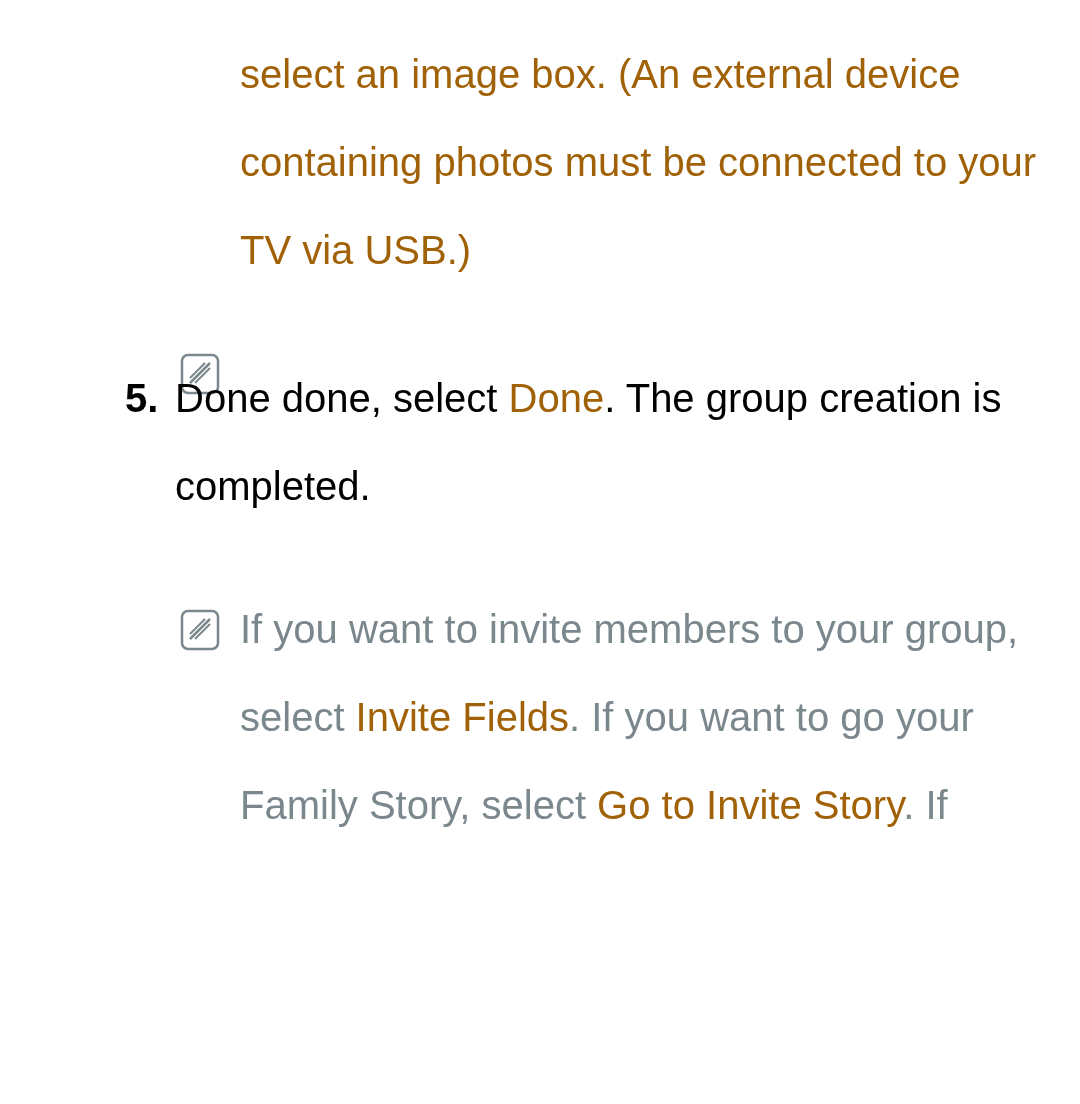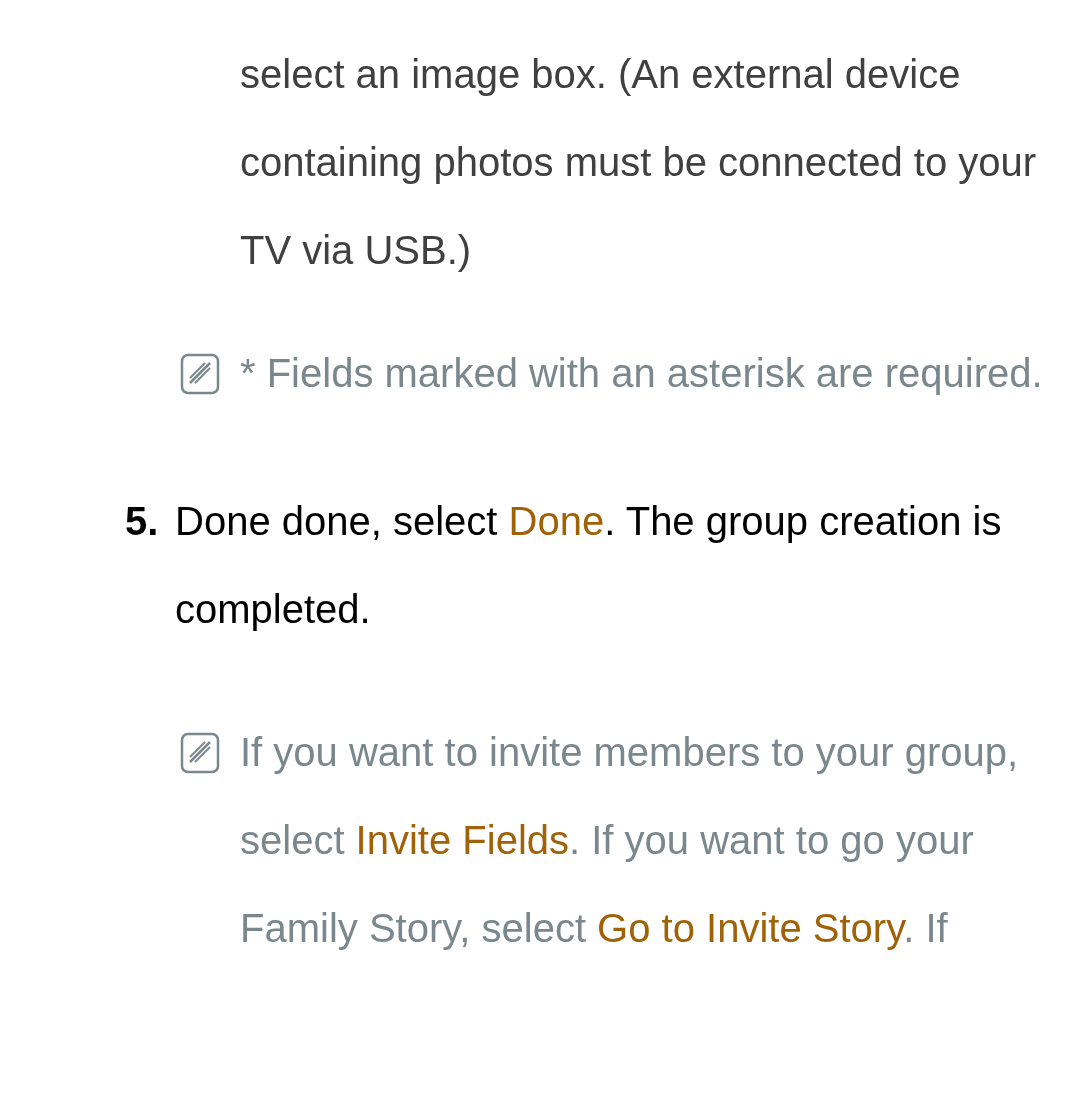--- a/index.html
+++ b/index.html
@@ -14,21 +14,21 @@
       font-family: Arial, Helvetica, sans-serif;
       font-size: 40px;
       line-height: 2.2;
       padding: 30px 30px 0 30px;
       overflow: hidden;
     }
     .content-wrapper {
       position: relative;
     }
     .para-truncated-top {
-      color: #404040;
+      color: #a16207;
       padding-left: 210px;
       margin-bottom: 35px;
     }
     .note-block {
       position: relative;
       padding-left: 210px;
       color: #7a878c;
       margin-bottom: 60px;
     }
     .note-icon {
@@ -66,21 +66,20 @@
 
   <div class="note-block">
     <span class="note-icon">
       <svg viewBox="0 0 40 42" xmlns="http://www.w3.org/2000/svg">
         <rect x="2" y="2" width="36" height="38" rx="6" ry="6" fill="none" stroke="#7a878c" stroke-width="2.5"></rect>
         <line x1="10" y1="30" x2="30" y2="10" stroke="#7a878c" stroke-width="2.5"></line>
         <line x1="15" y1="30" x2="30" y2="15" stroke="#7a878c" stroke-width="2"></line>
         <line x1="10" y1="25" x2="25" y2="10" stroke="#7a878c" stroke-width="2"></line>
       </svg>
     </span>
-    <span>* Fields marked with an asterisk are required.</span>
   </div>
 
   <div class="step-block">
     <span class="step-number">5.</span>
     <span>Done done, select </span><span class="highlight">Done</span><span>. The group creation is completed.</span>
   </div>
 
   <div class="note-block">
     <span class="note-icon">
       <svg viewBox="0 0 40 42" xmlns="http://www.w3.org/2000/svg">

